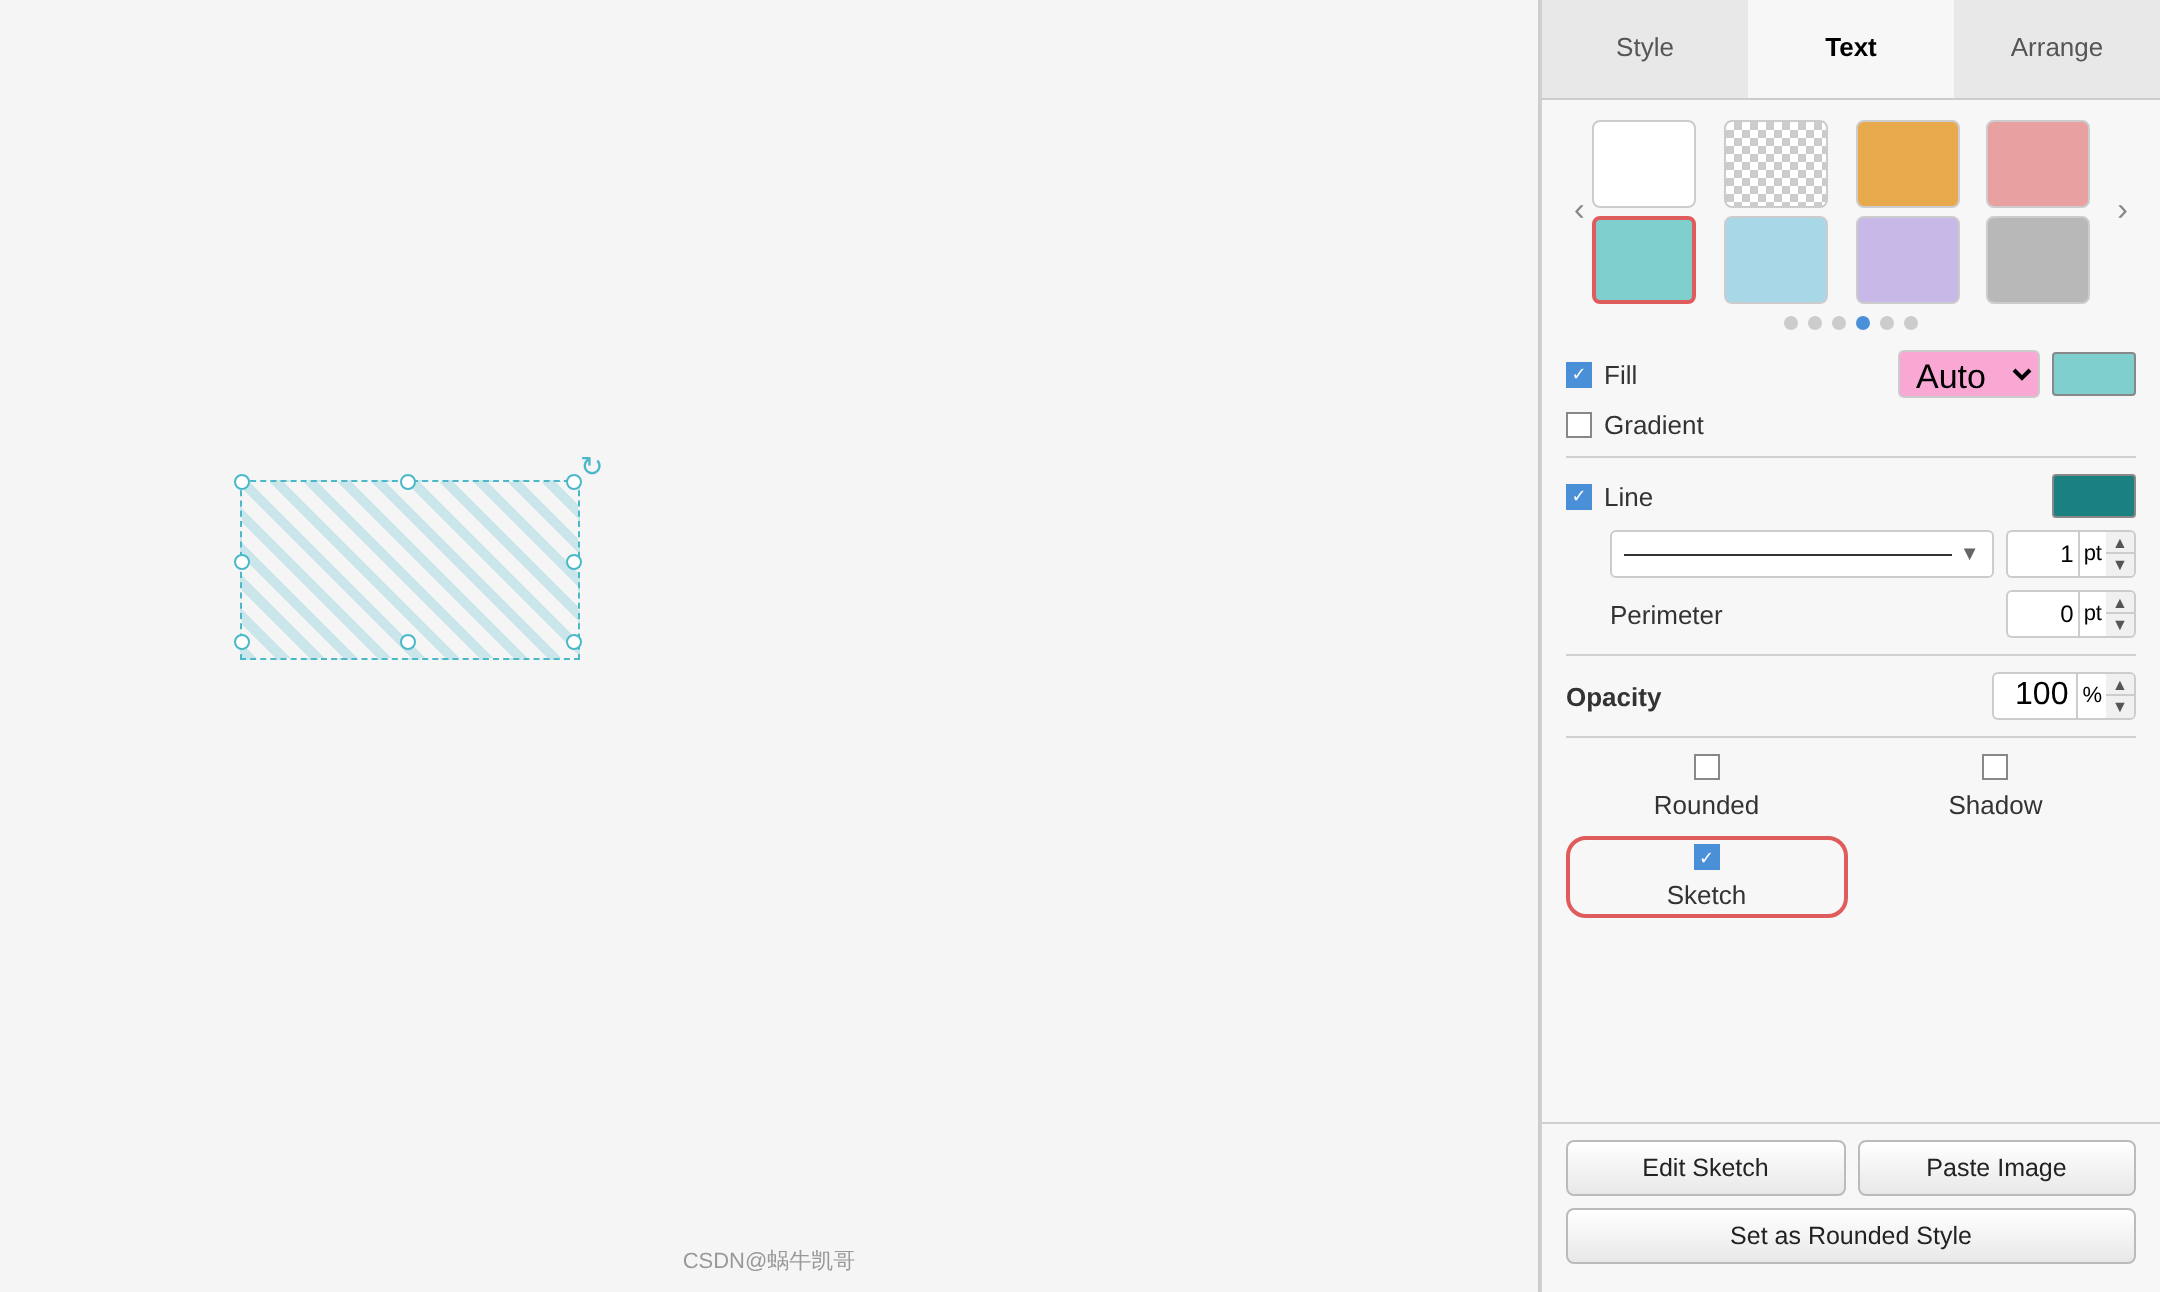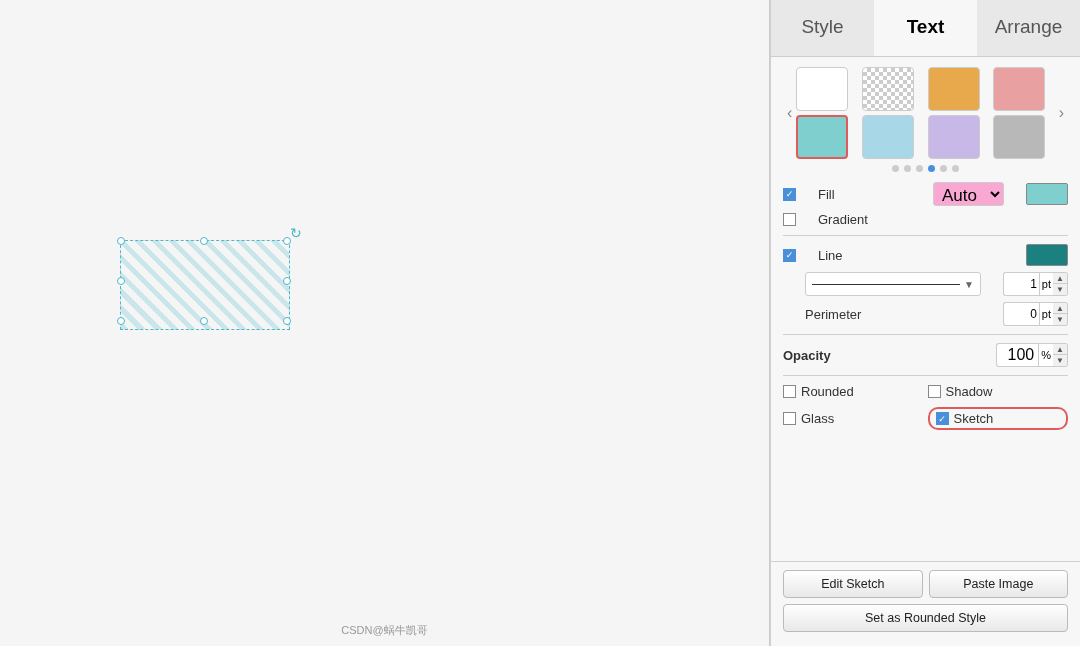--- a/index.html
+++ b/index.html
@@ -108,21 +108,21 @@
       display: flex;
       background: #e8e8e8;
       border-bottom: 1px solid #ccc;
       flex-shrink: 0;
     }
 
     .tab {
       flex: 1;
       text-align: center;
       padding: 16px 8px;
-      font-size: 19px;
+      font-size: 13px;
       color: #555;
       cursor: pointer;
       border-bottom: 2px solid transparent;
     }
 
     .tab.active {
       background: #f7f7f7;
       font-weight: 600;
       color: #000;
       border-bottom: 2px solid transparent;
@@ -323,20 +323,21 @@
       display: grid;
       grid-template-columns: 1fr 1fr;
       gap: 8px 4px;
       margin-bottom: 10px;
     }
 
     .checkbox-item {
       display: flex;
       align-items: center;
       gap: 5px;
+      flex-direction: column;
     }
 
     
     .sketch-highlight {
       border: 2px solid #e05c5c;
       border-radius: 10px;
       padding: 2px 6px;
       display: flex;
       align-items: center;
       gap: 5px;
@@ -368,21 +369,21 @@
       color: #222;
     }
 
     .action-btn.full {
       flex: 1;
     }
 
     .fill-row {
       display: flex;
       align-items: center;
-      gap: 22px;
+      gap: 6px;
       margin-bottom: 6px;
     }
 
     .number-input-with-spinner {
       display: flex;
       align-items: center;
     }
 
     .number-input-with-spinner input {
       width: 42px;
@@ -551,24 +552,20 @@
       <div class="checkbox-item">
         <div class="checkbox"></div>
         <span class="prop-label">Rounded</span>
       </div>
 
       <div class="checkbox-item">
         <div class="checkbox"></div>
         <span class="prop-label">Shadow</span>
       </div>
 
-      <div class="checkbox-item">
-        <div class="checkbox"></div>
-        <span class="prop-label">Glass</span>
-      </div>
 
       <div class="checkbox-item sketch-highlight">
         <div class="checkbox checked sketch-checked"></div>
         <span class="prop-label">Sketch</span>
       </div>
     </div>
 
   </div>
 
   <div class="buttons-section">

